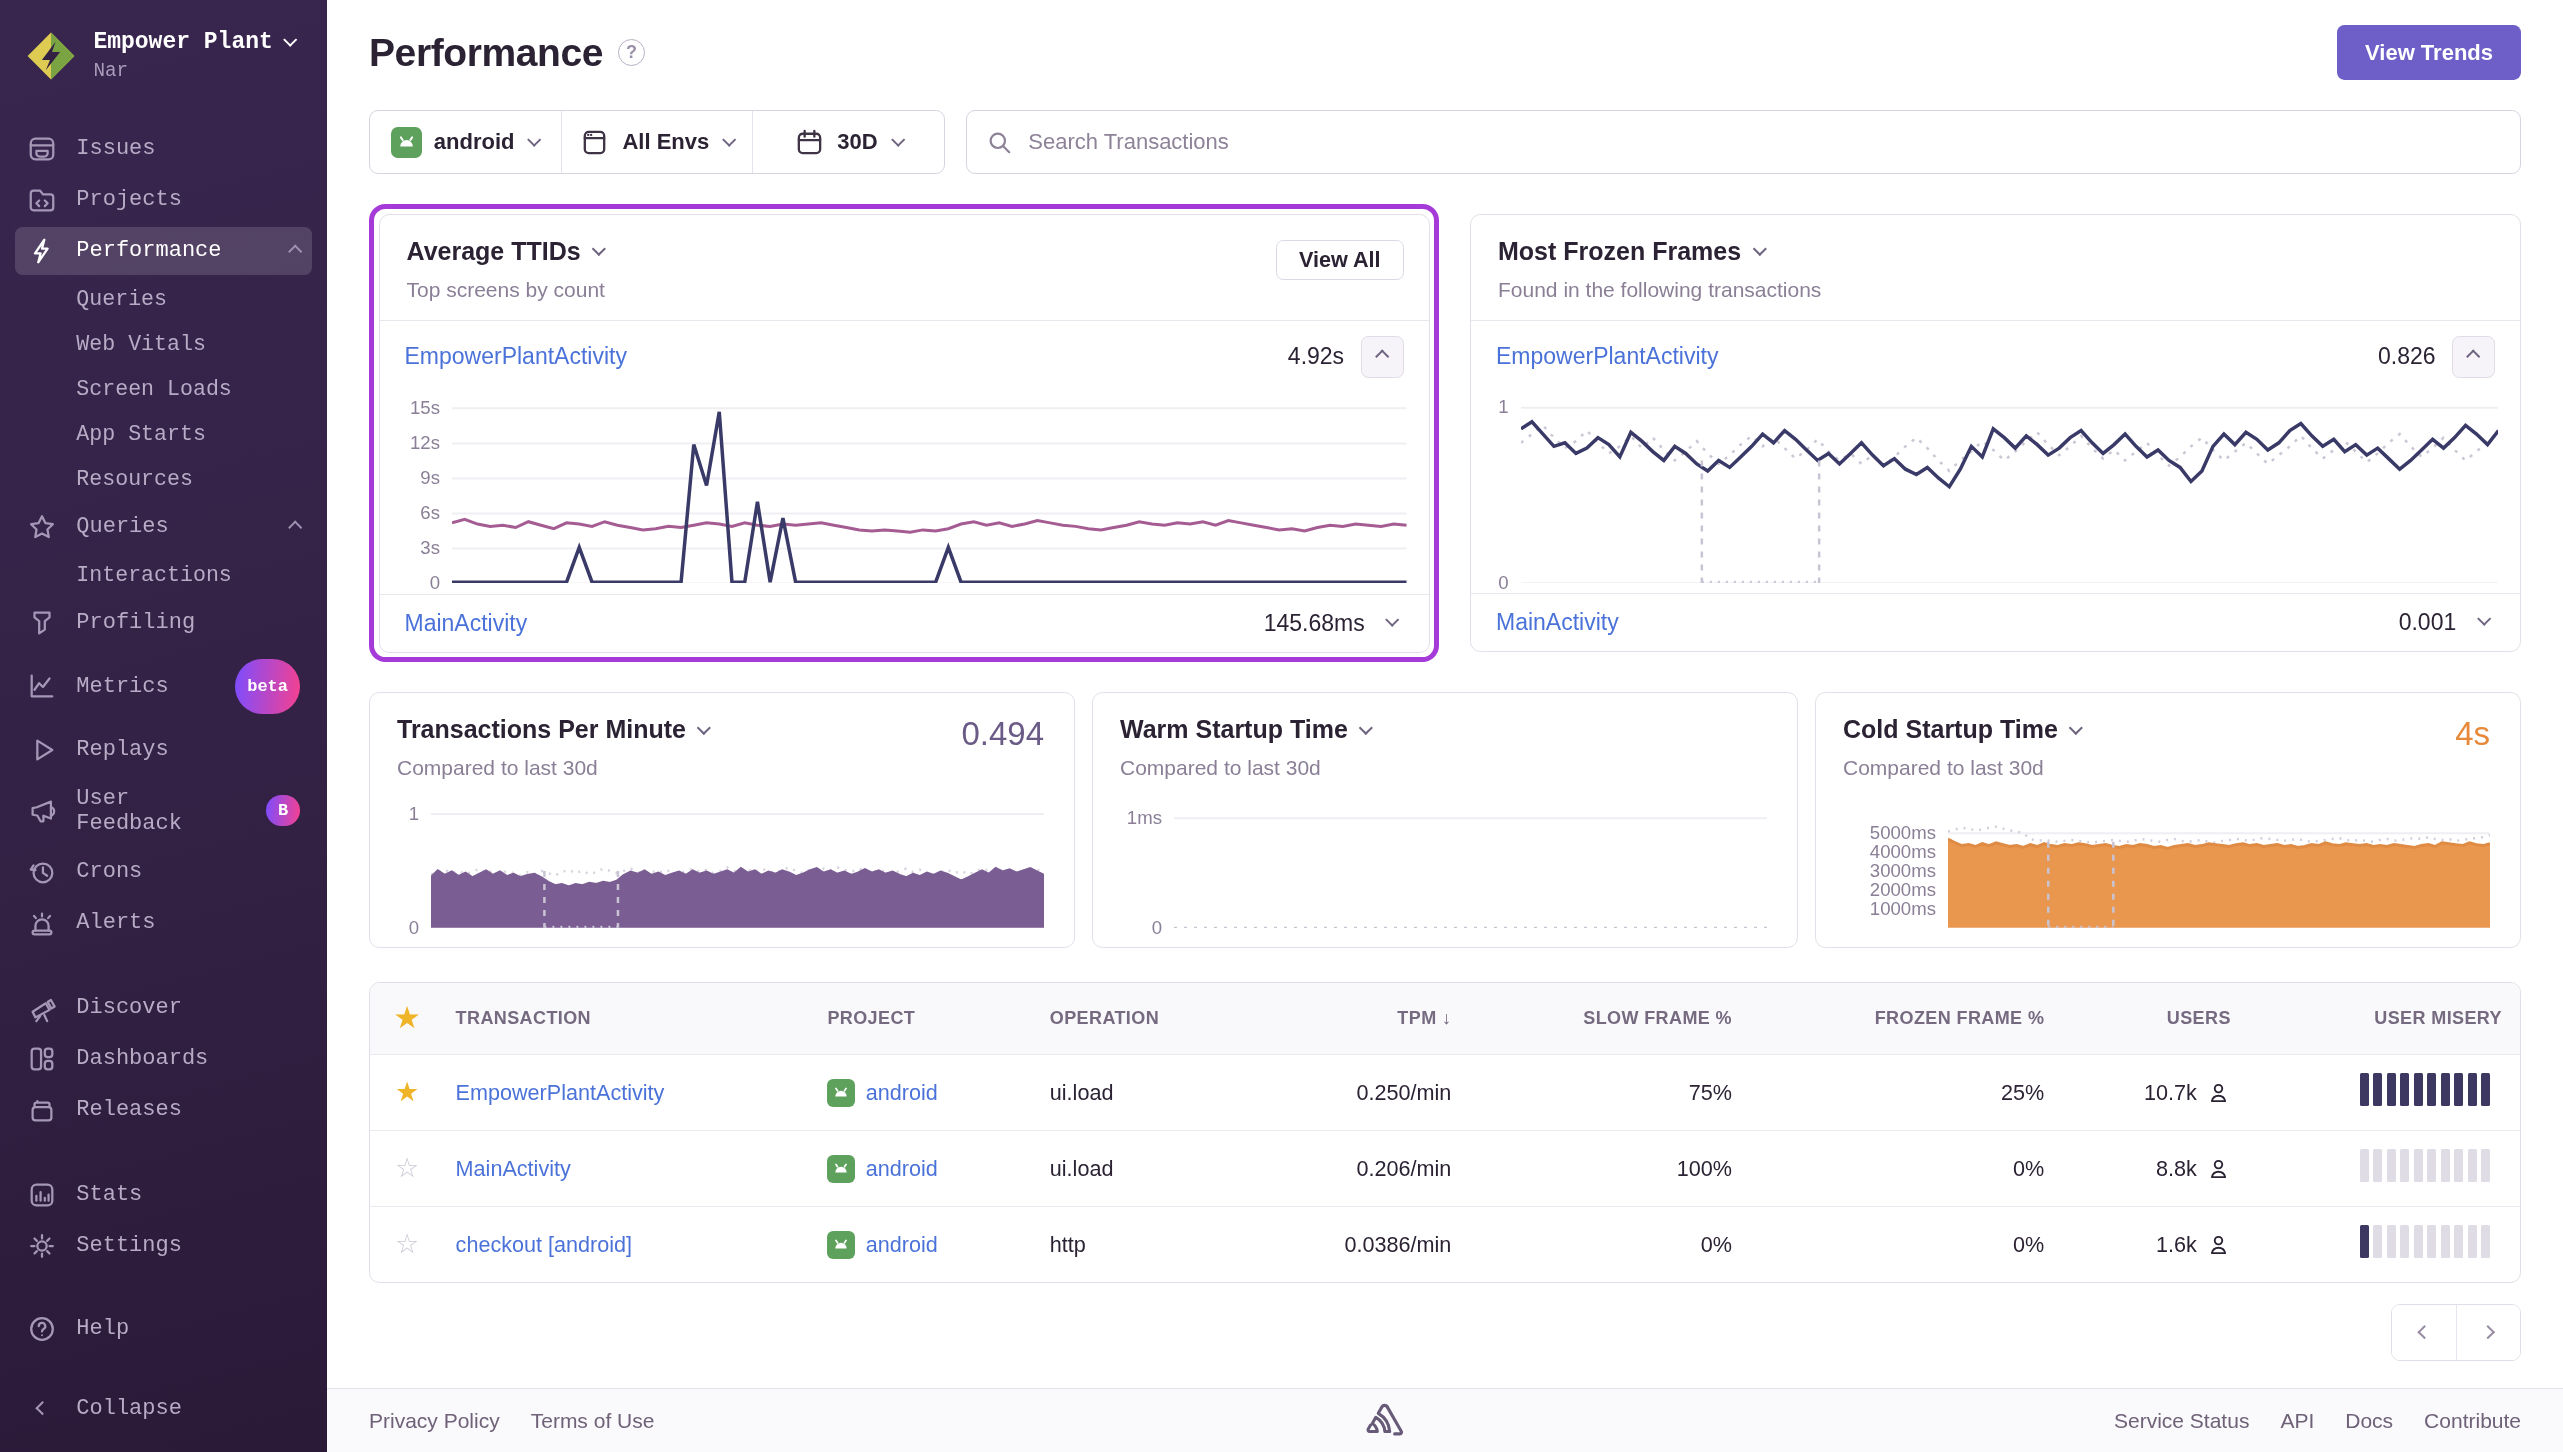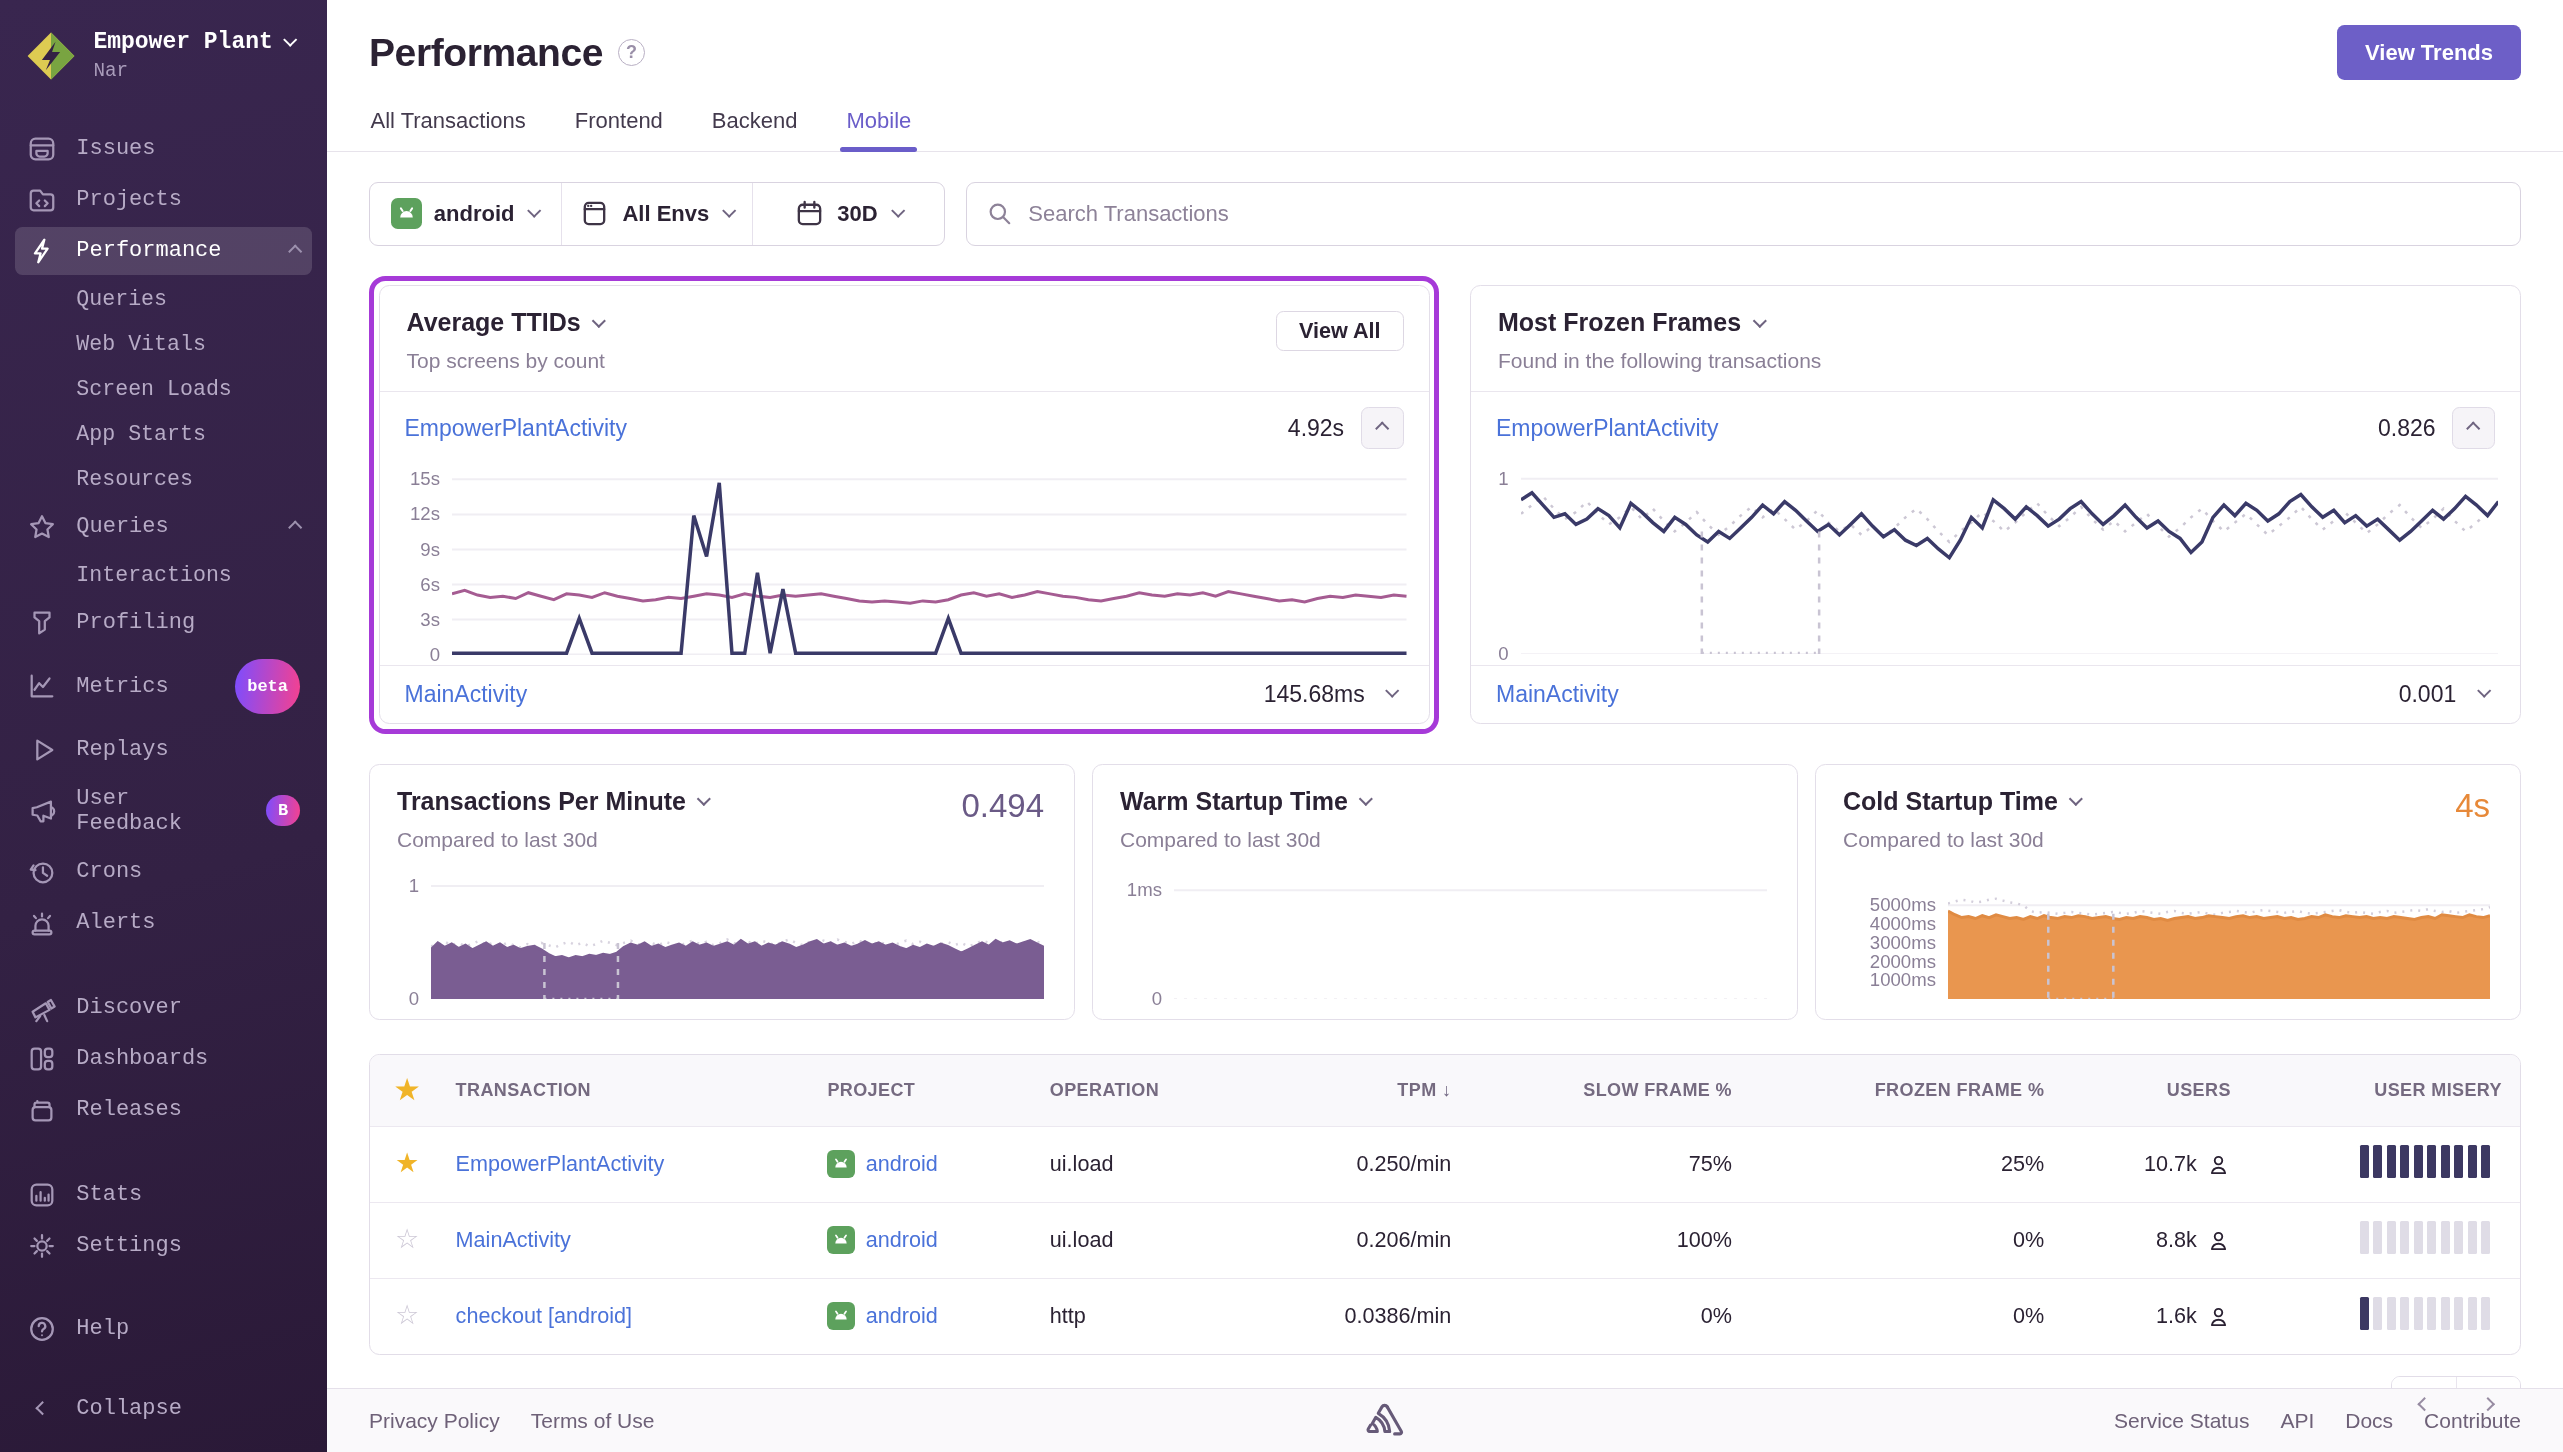--- a/index.html
+++ b/index.html
@@ -324,28 +324,20 @@
 </aside>
 
 <main>
   <div class="content">
     <div class="titlerow">
       <h1 class="page-title">Performance</h1>
       <span class="help-circ">?</span>
       <button class="btn-primary">View Trends</button>
     </div>
 
-    <div class="tabbar">
-        <div class="tabs" id="tabs">
-          <div class="tab">All Transactions</div>
-          <div class="tab">Frontend</div>
-          <div class="tab">Backend</div>
-          <div class="tab active">Mobile</div>
-        </div>
-      </div>
 
     <div class="filters">
       <div class="segmented" id="segmented">
           <div class="seg">
             <span class="ic"><svg viewBox="0 0 32 32">
                 <rect width="32" height="32" rx="7" fill="#5da15d"></rect>
                 <path d="M9.5 20a6.5 6.5 0 0 1 13 0z" fill="#fff"></path>
                 <path d="M12 13.5l-1.8-2.8M20 13.5l1.8-2.8" stroke="#fff" stroke-width="2" stroke-linecap="round" fill="none"></path>
               </svg></span>
             <span>android</span>

